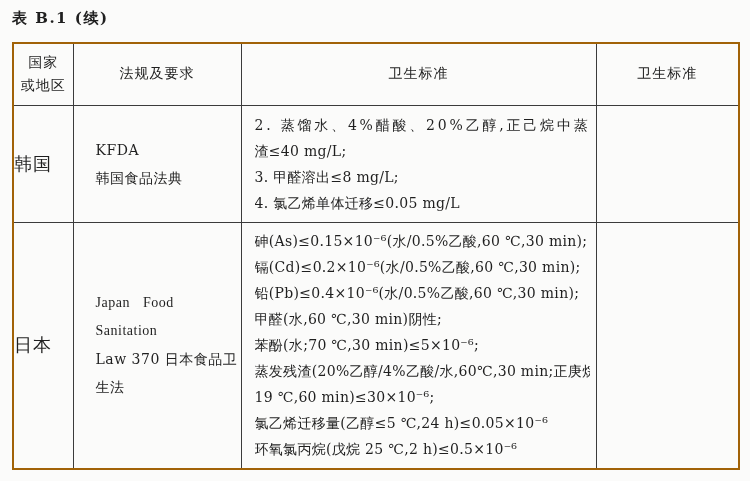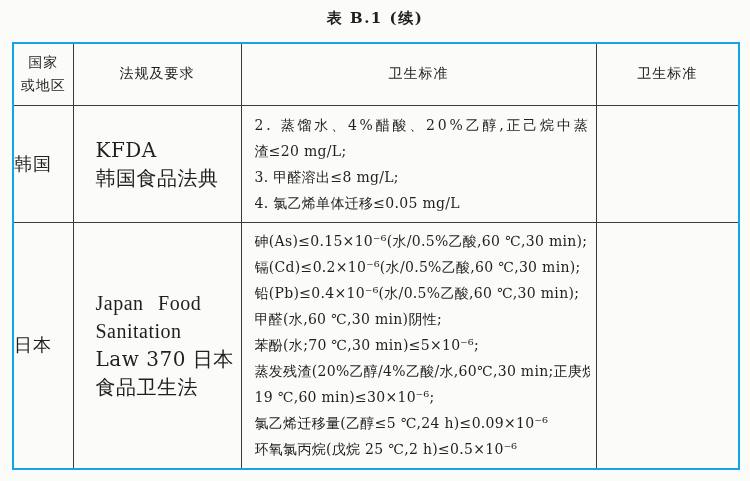--- a/index.html
+++ b/index.html
@@ -14,33 +14,33 @@
     background: #fbfbfa;
     font-family: "DejaVu Serif", "Liberation Serif", serif;
     color: #1f1f1f;
     overflow: hidden;
   }
   .doc-title {
     position: absolute;
     top: 9px;
     left: 12px;
     width: 726px;
-    text-align: center;
+    text-align: left;
     font-weight: bold;
     font-size: 15px;
     letter-spacing: 1.5px;
   }
   table.std-table {
     position: absolute;
     top: 42px;
     left: 12px;
     width: 726px;
     border-collapse: collapse;
     table-layout: fixed;
-    border: 2px solid #0ea5e9;
+    border: 2px solid #a16207;
   }
   .std-table td, .std-table th {
     border: 1px solid #3b3b3b;
     padding: 0;
     vertical-align: middle;
     font-weight: normal;
   }
   tr.header-row { height: 62px; }
   tr.row-korea  { height: 117px; }
   tr.row-japan  { height: 247px; }
@@ -52,21 +52,21 @@
   }
   .hdr-stack div { line-height: 23px; }
 
   td.country-cell {
     text-align: left;
     font-size: 18px;
     letter-spacing: 1px;
   }
   td.reg-cell {
     padding-left: 22px;
-    font-size: 20px;
+    font-size: 14px;
   }
   .reg-line { line-height: 28px; letter-spacing: 0.5px; }
   .reg-line.spread-words { word-spacing: 9px; font-family: Liberation Serif, serif; }
 
   td.std-cell {
     padding: 4px 6px 4px 13px;
     font-size: 14px;
   }
   .std-line {
     line-height: 26px;
@@ -105,42 +105,42 @@
     </tr>
 
     <tr class="row-korea">
       <td class="country-cell">韩国</td>
       <td class="reg-cell">
         <div class="reg-line">KFDA</div>
         <div class="reg-line">韩国食品法典</div>
       </td>
       <td class="std-cell">
         <div class="std-line spread">2. 蒸馏水、4%醋酸、20%乙醇,正己烷中蒸发残</div>
-        <div class="std-line">渣≤20 mg/L;</div>
+        <div class="std-line">渣≤40 mg/L;</div>
         <div class="std-line">3. 甲醛溶出≤8 mg/L;</div>
         <div class="std-line">4. 氯乙烯单体迁移≤0.05 mg/L</div>
       </td>
       <td class="method-cell"></td>
     </tr>
 
     <tr class="row-japan">
       <td class="country-cell">日本</td>
       <td class="reg-cell">
         <div class="reg-line spread-words">Japan Food Sanitation</div>
         <div class="reg-line">Law 370 日本食品卫生法</div>
       </td>
       <td class="std-cell">
         <div class="std-line">砷(As)≤0.15×10⁻⁶(水/0.5%乙酸,60 ℃,30 min);</div>
         <div class="std-line">镉(Cd)≤0.2×10⁻⁶(水/0.5%乙酸,60 ℃,30 min);</div>
         <div class="std-line">铅(Pb)≤0.4×10⁻⁶(水/0.5%乙酸,60 ℃,30 min);</div>
         <div class="std-line">甲醛(水,60 ℃,30 min)阴性;</div>
         <div class="std-line">苯酚(水;70 ℃,30 min)≤5×10⁻⁶;</div>
         <div class="std-line">蒸发残渣(20%乙醇/4%乙酸/水,60℃,30 min;正庚烷,</div>
         <div class="std-line">19 ℃,60 min)≤30×10⁻⁶;</div>
-        <div class="std-line">氯乙烯迁移量(乙醇≤5 ℃,24 h)≤0.09×10⁻⁶</div>
+        <div class="std-line">氯乙烯迁移量(乙醇≤5 ℃,24 h)≤0.05×10⁻⁶</div>
         <div class="std-line">环氧氯丙烷(戊烷 25 ℃,2 h)≤0.5×10⁻⁶</div>
       </td>
       <td class="method-cell"></td>
     </tr>
   </tbody>
     </table>
 
 </div>
 
 </body></html>

